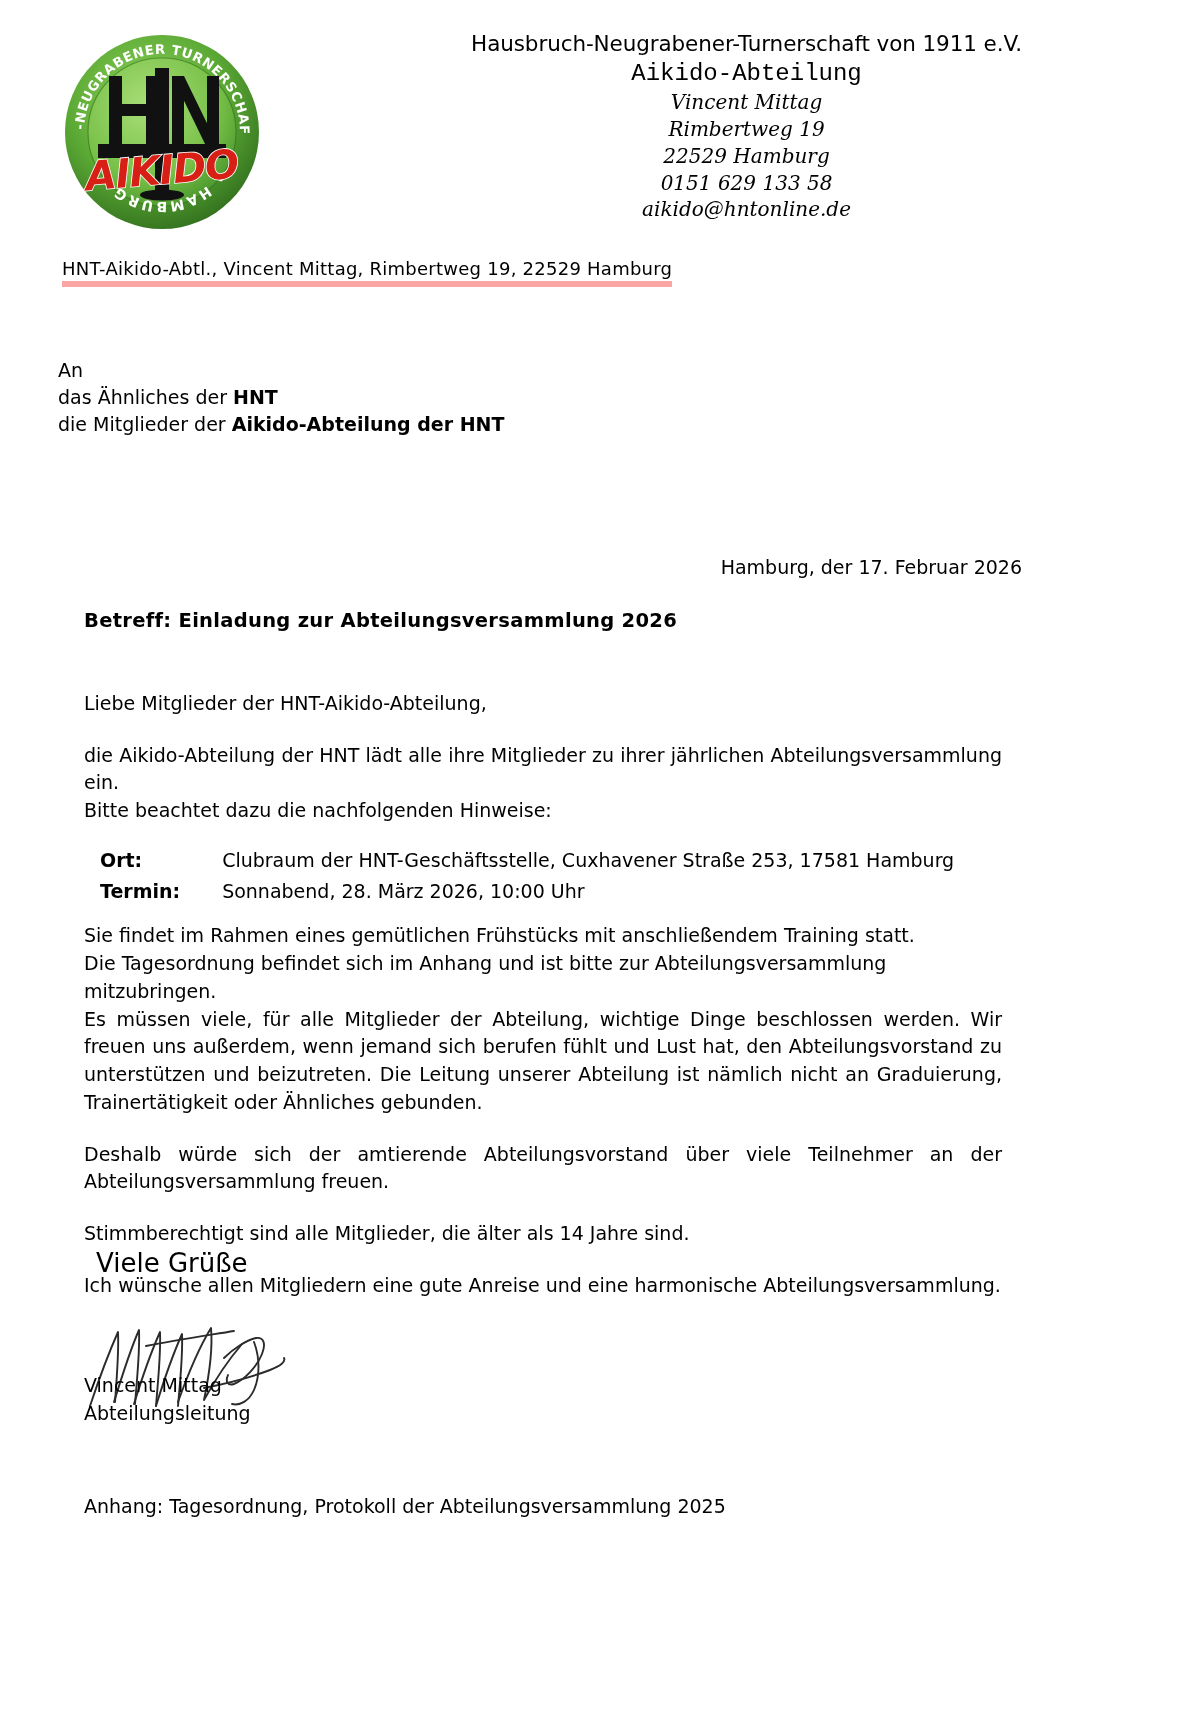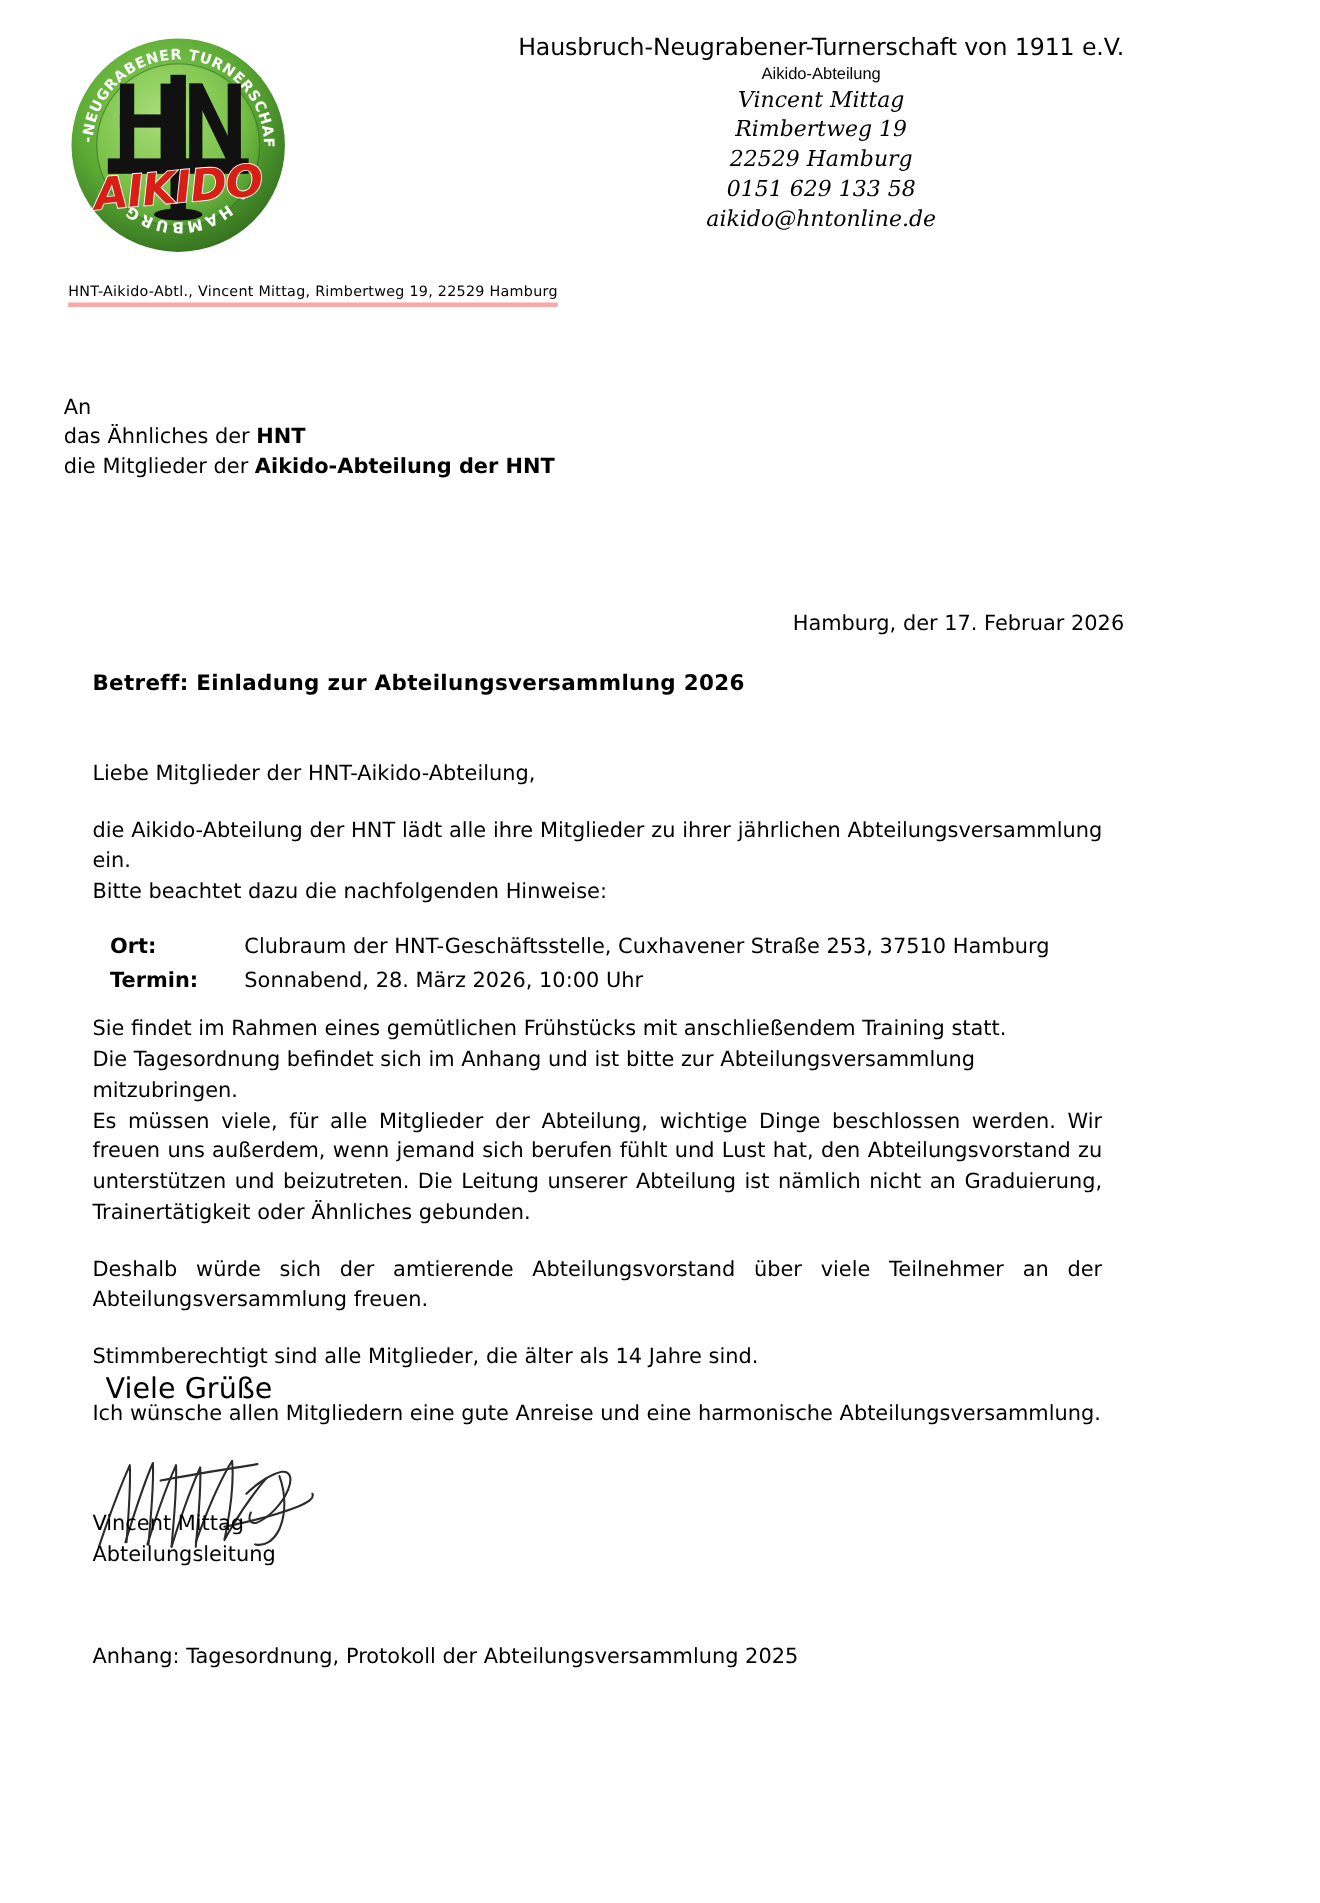--- a/index.html
+++ b/index.html
@@ -46,40 +46,40 @@
     text-align: center;
     line-height: 1.30;
   }
   .sender .org {
     font-family: "DejaVu Sans", sans-serif;
     font-size: 21.5px;
     letter-spacing: -0.1px;
     white-space: nowrap;
   }
   .sender .dept {
-    font-family: Liberation Sans, sans-serif;
-    font-size: 15px;
+    font-family: Liberation Mono, monospace;
+    font-size: 24px;
     white-space: nowrap;
   }
   .sender .ital {
     font-family: "DejaVu Serif", serif;
     font-style: italic;
     font-size: 20px;
     line-height: 1.34;
     white-space: nowrap;
   }
 
   
   .return-line {
     position: absolute;
     left: 62px;
     top: 258px;
-    font-size: 13px;
+    font-size: 18px;
     letter-spacing: 0.25px;
-    border-bottom: 4px solid #fca5a5;
+    border-bottom: 6px solid #fca5a5;
     padding-bottom: 2px;
     display: inline-block;
     white-space: nowrap;
   }
 
   
   .recipient {
     position: absolute;
     left: 58px;
     top: 357px;
@@ -253,21 +253,21 @@
 
     <div class="lines" style="margin-bottom:22px;">
       <p>die Aikido-Abteilung der HNT lädt alle ihre Mitglieder zu ihrer jährlichen Abteilungsversammlung ein.</p>
       <p class="nojust">Bitte beachtet dazu die nachfolgenden Hinweise:</p>
     </div>
 
     <table class="detail-table">
       <tbody>
           <tr>
         <td class="key">Ort:</td>
-        <td>Clubraum der HNT-Geschäftsstelle, Cuxhavener Straße 253, 37510 Hamburg</td>
+        <td>Clubraum der HNT-Geschäftsstelle, Cuxhavener Straße 253, 17581 Hamburg</td>
       </tr>
       <tr>
         <td class="key">Termin:</td>
         <td>Sonnabend, 28. März 2026, 10:00 Uhr</td>
       </tr>
     </tbody>
       </table>
 
     <div class="lines" style="margin-bottom:24px;">
       <p class="nojust">Sie findet im Rahmen eines gemütlichen Frühstücks mit anschließendem Training statt.</p>

